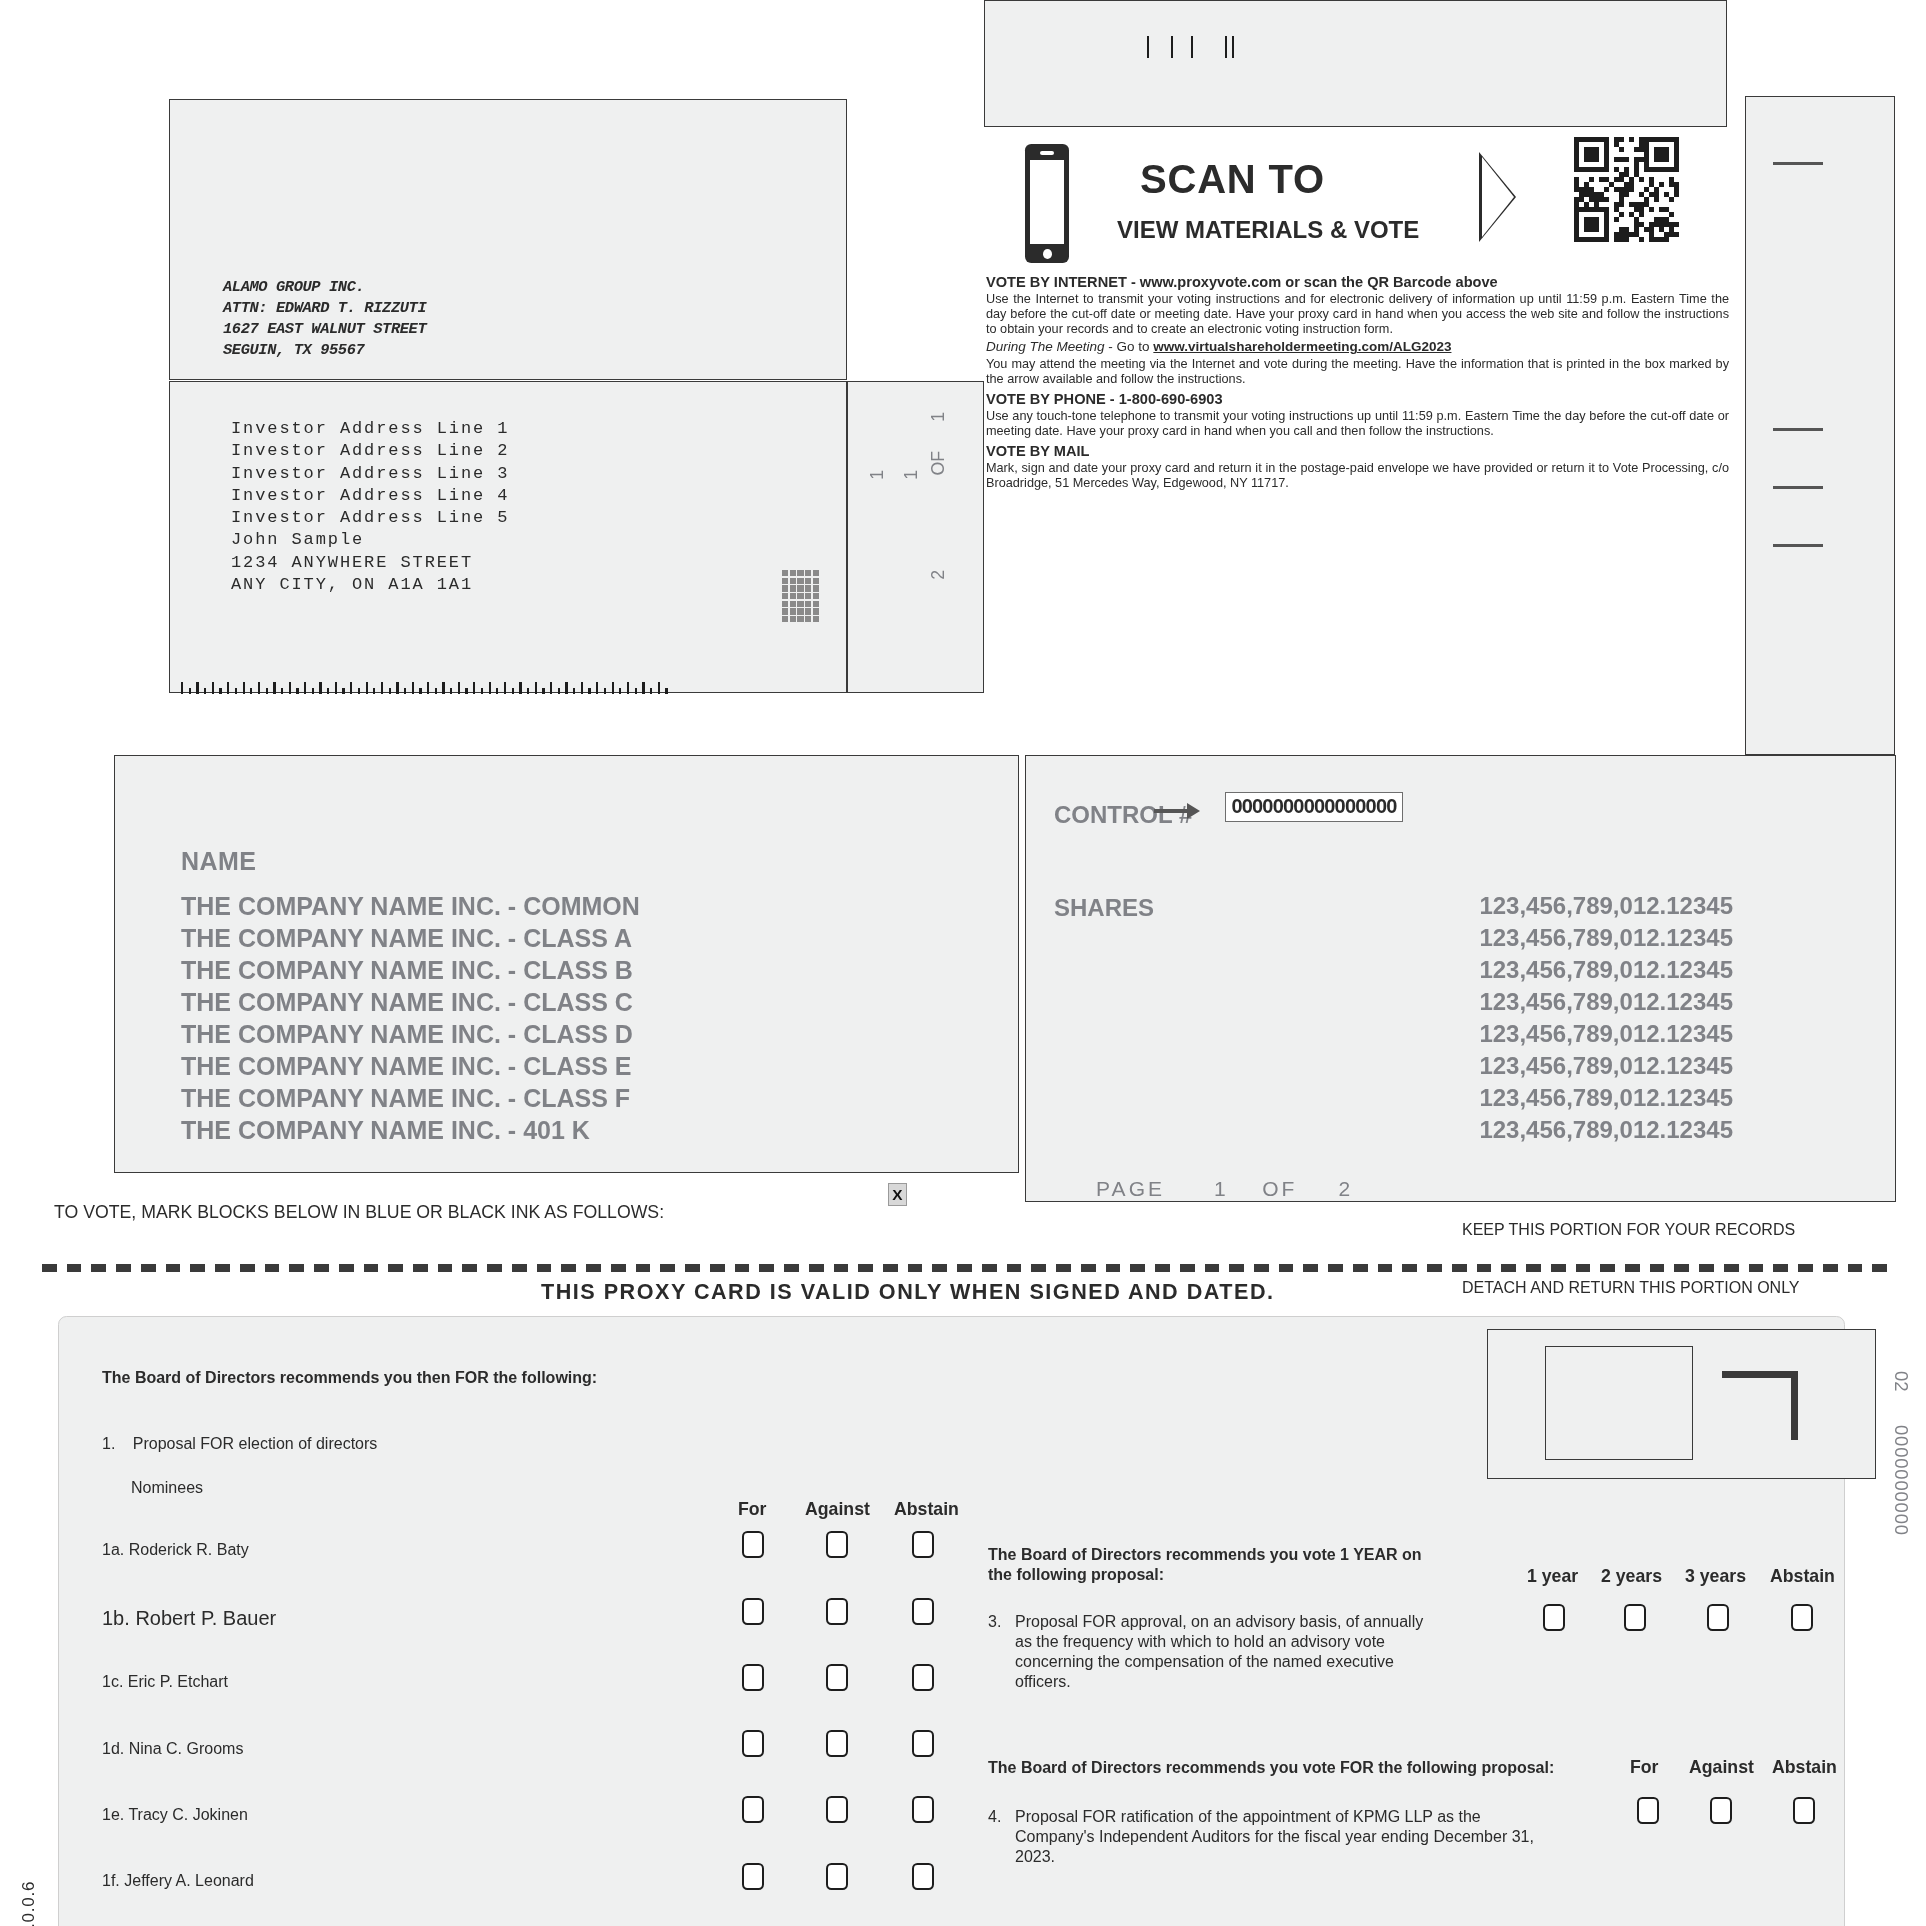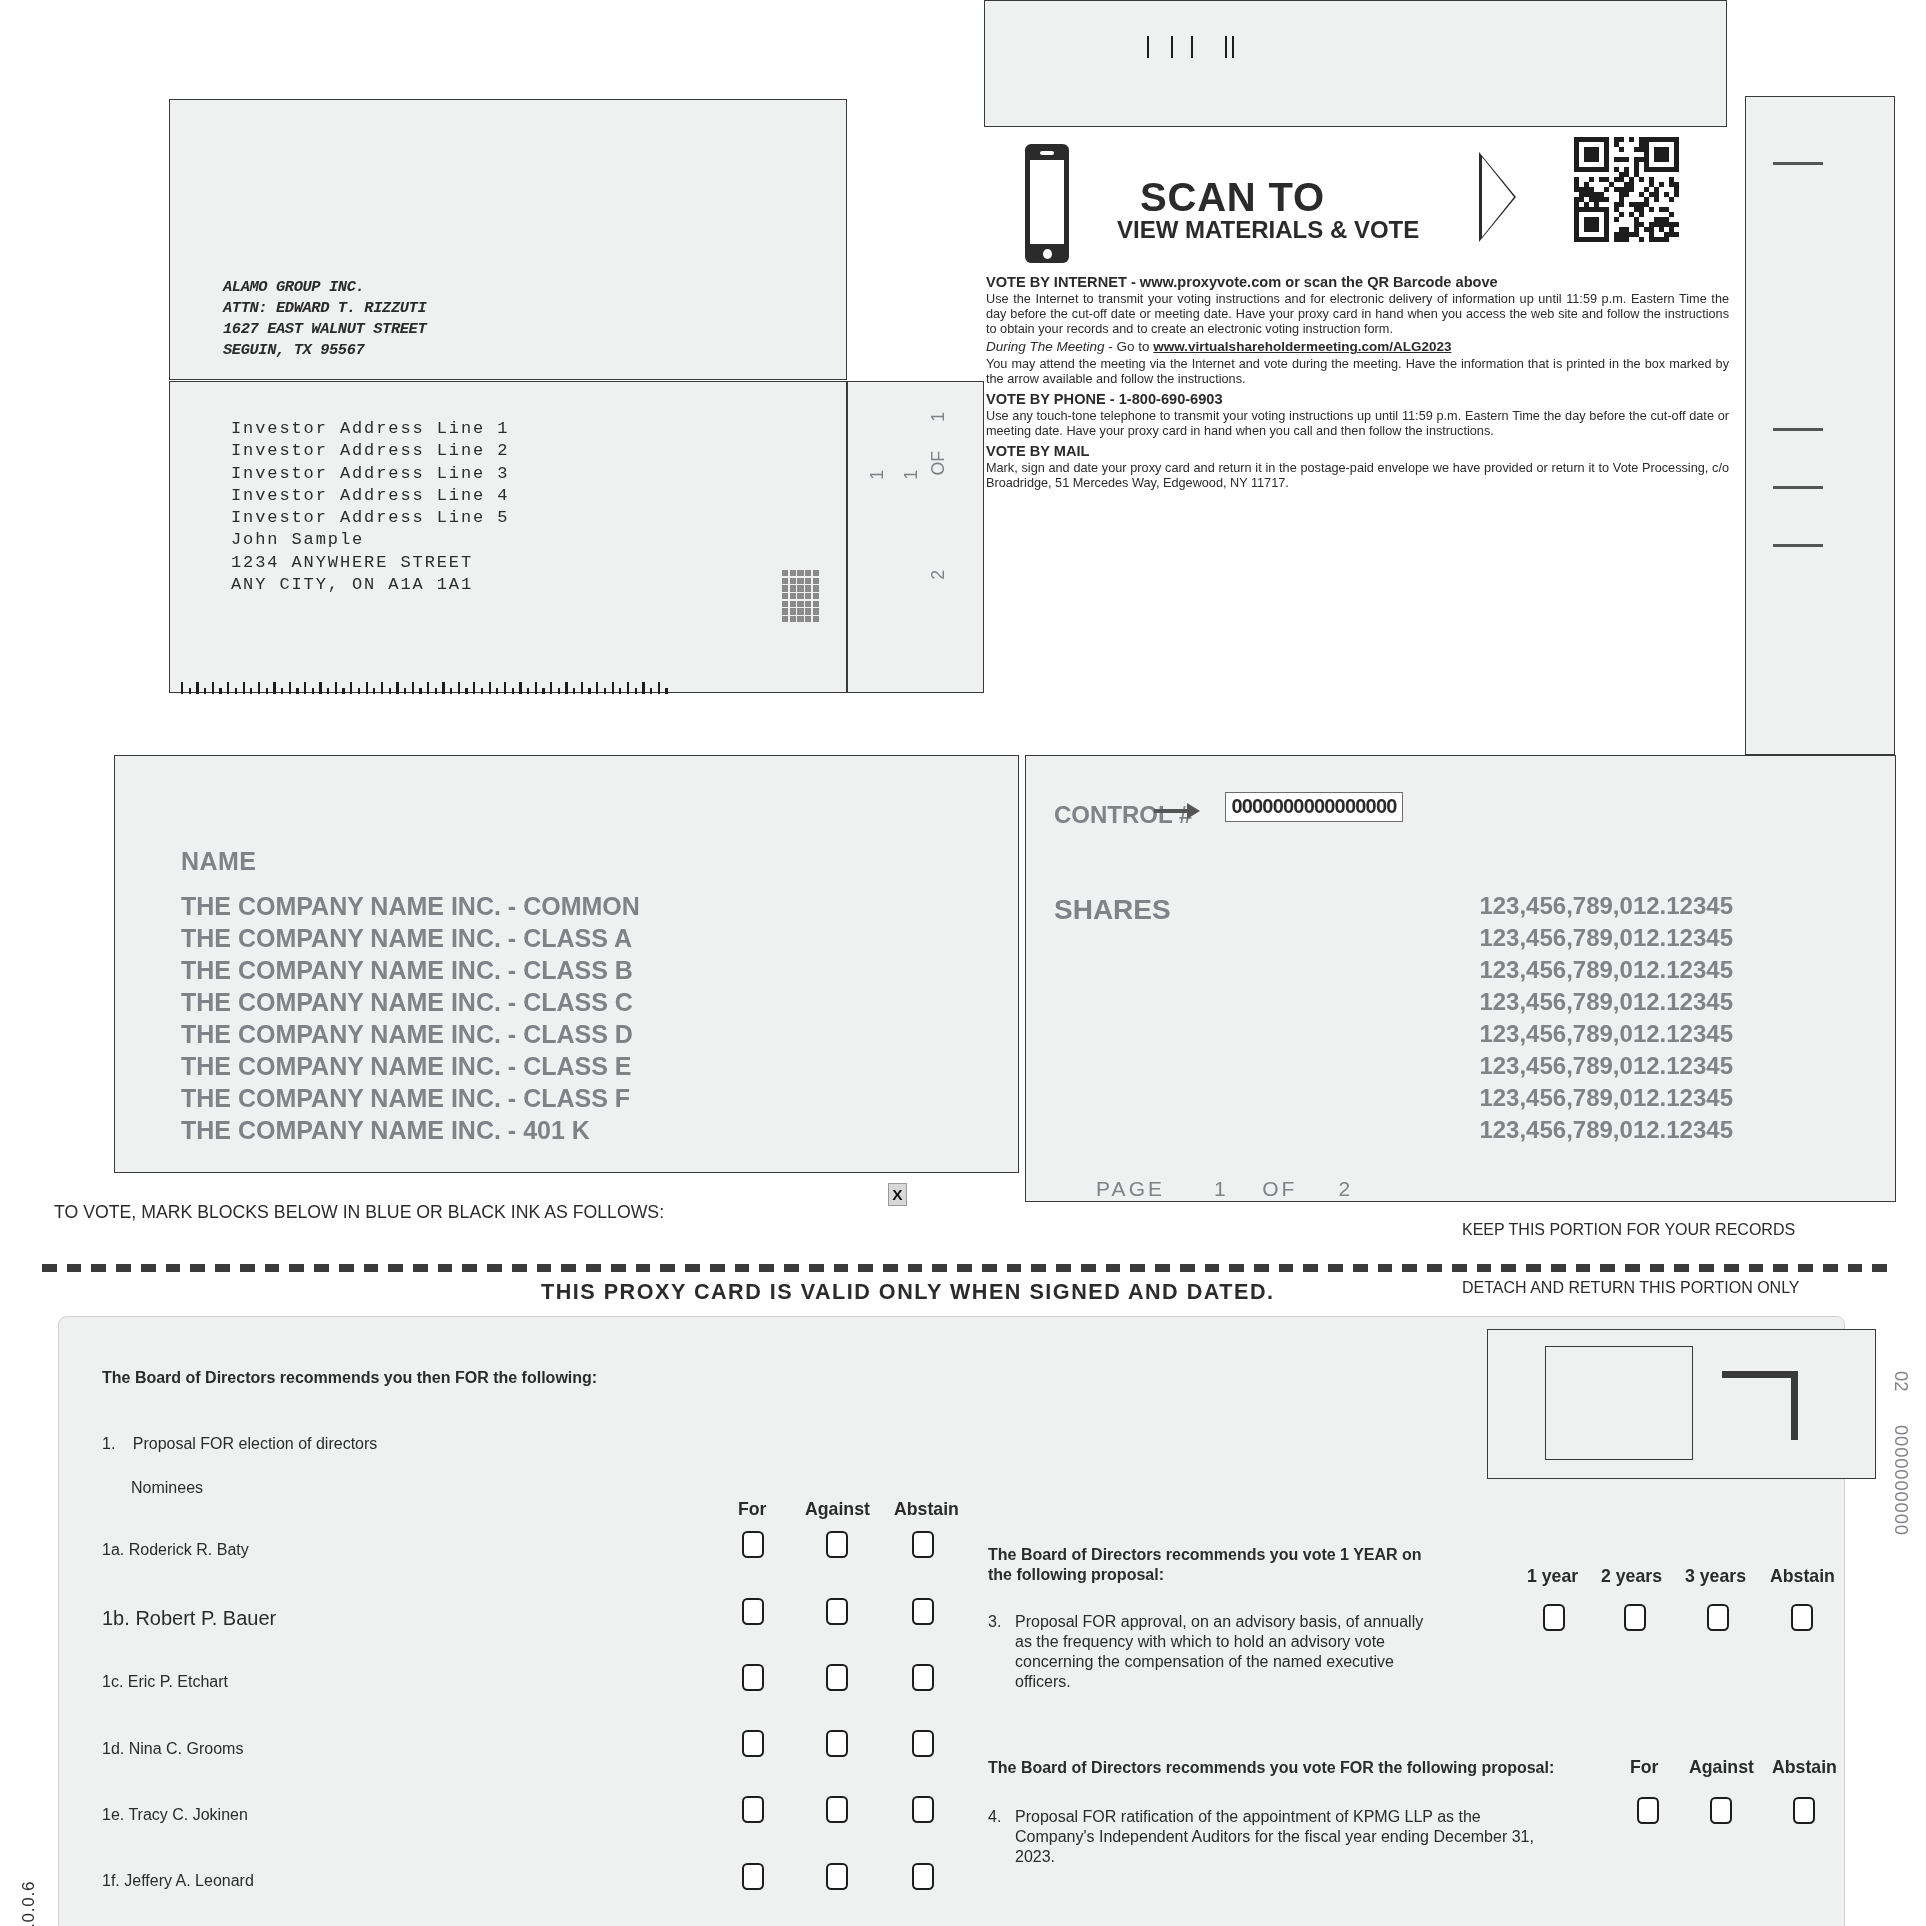--- a/index.html
+++ b/index.html
@@ -205,21 +205,21 @@
 <div class="abs gry vert-up" style="left:928px;top:451px;font-size:17.7px;font-family:'Liberation Sans Narrow','Liberation Sans',sans-serif;">OF</div>
 <div class="abs gry vert-up" style="left:867px;top:470px;font-size:17.7px;font-family:'Liberation Sans Narrow','Liberation Sans',sans-serif;">1</div>
 <div class="abs gry vert-up" style="left:901px;top:470px;font-size:17.7px;font-family:'Liberation Sans Narrow','Liberation Sans',sans-serif;">1</div>
 <div class="abs gry vert-up" style="left:928px;top:570px;font-size:17.7px;font-family:'Liberation Sans Narrow','Liberation Sans',sans-serif;">2</div>
 
 <div class="abs" style="left:1025px;top:144px;width:44px;height:119px;background:#2b2b2b;border-radius:6.2px;">
   <div class="abs" style="left:5.4px;top:16px;width:34px;height:84px;background:#fff;"></div>
   <div class="abs" style="left:15.4px;top:6.5px;width:14px;height:4.6px;background:#fff;border-radius:2.3px;"></div>
   <div class="abs" style="left:17.7px;top:105px;width:9.2px;height:10px;background:#fff;border-radius:50%;"></div>
 </div>
-<div class="abs bold cond" style="left:1140px;top:175px;font-size:40px;letter-spacing:0.8px;">SCAN TO</div>
+<div class="abs bold cond" style="left:1140px;top:157px;font-size:40px;letter-spacing:0.8px;">SCAN TO</div>
 <div class="abs bold cond" style="left:1117px;top:216px;font-size:24px;letter-spacing:0px;">VIEW MATERIALS &amp; VOTE</div>
 <div class="abs" style="left:1479px;top:152px;width:0;height:0;border-top:45px solid transparent;border-bottom:45px solid transparent;border-left:37px solid #2b2b2b;"></div>
 <div class="abs" style="left:1482px;top:157px;width:0;height:0;border-top:40px solid transparent;border-bottom:40px solid transparent;border-left:32px solid #fff;"></div>
 <div class="abs qr" style="left:1574px;top:137px;">
 <i style="background: rgb(29, 29, 29);"></i>
     <i style="background: rgb(29, 29, 29);"></i>
     <i style="background: rgb(29, 29, 29);"></i>
     <i style="background: rgb(29, 29, 29);"></i>
     <i style="background: rgb(29, 29, 29);"></i>
     <i style="background: rgb(29, 29, 29);"></i>
@@ -689,21 +689,21 @@
 </div>
 
 <div class="abs panel" style="left:1025px;top:755px;width:871px;height:447px;"></div>
 <div class="abs bold cond gry" style="left:1054px;top:801px;font-size:24px;">CONTROL #</div>
 <div class="abs arrow-l" style="left:1154px;top:803px;">
   <div class="shaft"></div>
     <div class="head"></div>
 </div>
 <div class="abs ctlbox" style="left:1225px;top:792px;">0000000000000000</div>
 
-<div class="abs bold cond gry" style="left:1054px;top:894px;font-size:28px;">SHARES</div>
+<div class="abs bold cond gry" style="left:1054px;top:894px;font-size:24px;">SHARES</div>
 <div class="abs bold cond gry" style="left:1379px;top:890px;font-size:24px;line-height:32px;text-align:right;width:354px;">
   <div>123,456,789,012.12345</div>
   <div>123,456,789,012.12345</div>
   <div>123,456,789,012.12345</div>
   <div>123,456,789,012.12345</div>
   <div>123,456,789,012.12345</div>
   <div>123,456,789,012.12345</div>
   <div>123,456,789,012.12345</div>
   <div>123,456,789,012.12345</div>
 </div>

